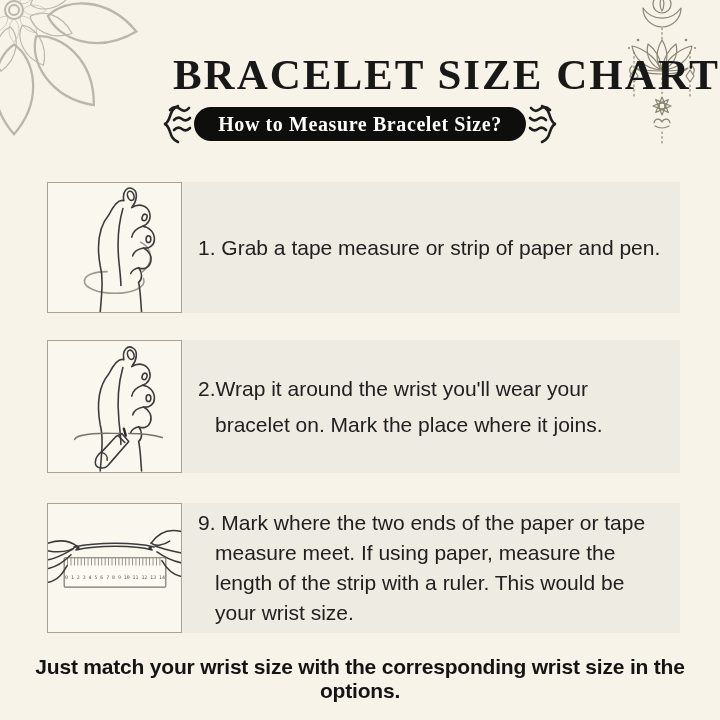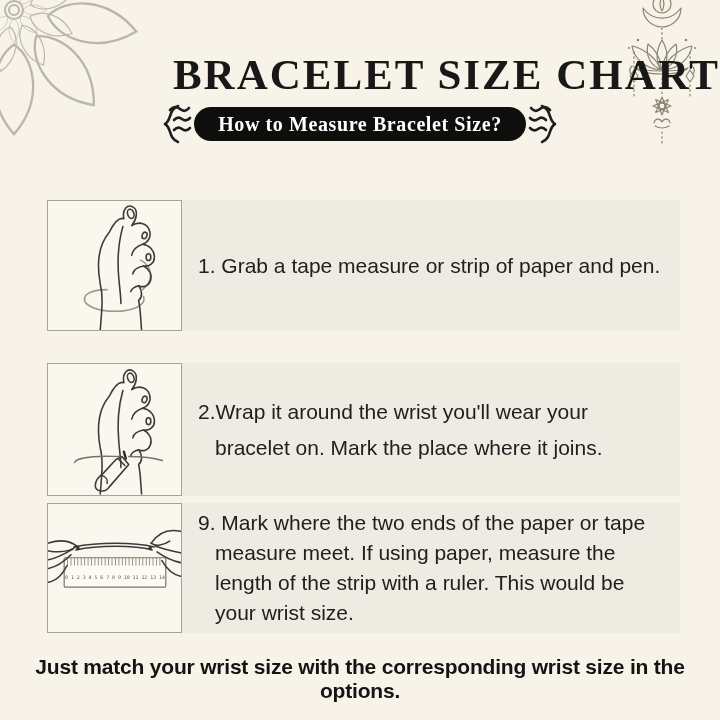--- a/index.html
+++ b/index.html
@@ -27,22 +27,22 @@
     font-family:"Liberation Serif",serif;font-weight:700;
     font-size:20px;letter-spacing:0.6px;white-space:nowrap;
   }
   .flourish{flex:0 0 auto;}
   .flourish.right{transform:scaleX(-1);}
   
   .step{
     position:absolute;left:47px;width:633px;background:#eeebe2;
     display:flex;align-items:stretch;
   }
-  .step1{top:200px;height:131px;text-align:center;}
-  .step2{top:363px;height:133px;}
+  .step1{top:182px;height:131px;text-align:center;}
+  .step2{top:340px;height:133px;}
   .step3{top:503px;height:130px;}
   .illus{
     flex:0 0 135px;box-sizing:border-box;background:#faf7ef;
     border:1px solid #a7a399;
   }
   .illus svg{display:block;width:100%;height:100%;}
   .copy{
     flex:1 1 auto;display:flex;align-items:center;min-width:0;
   }
   .copy p{

